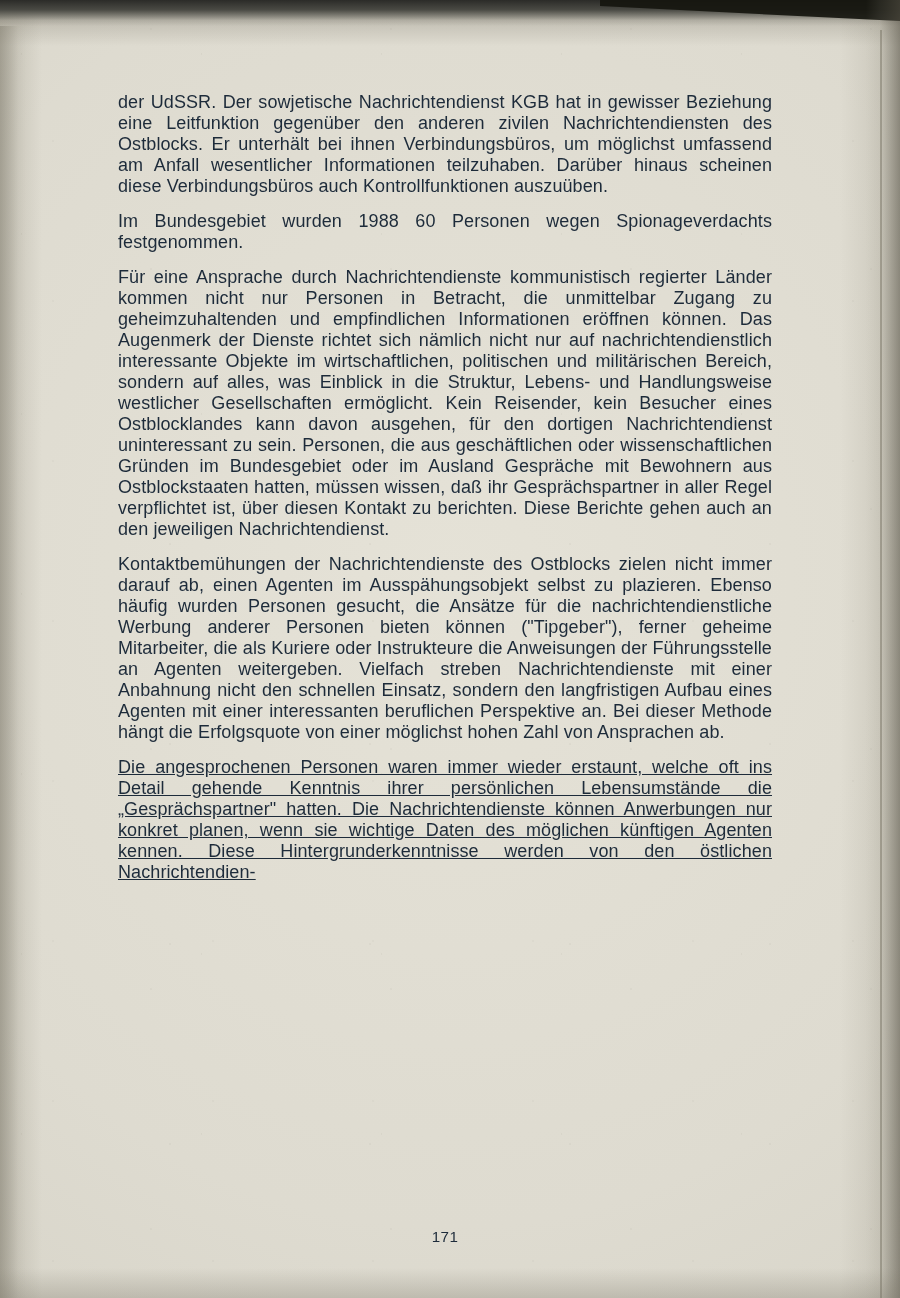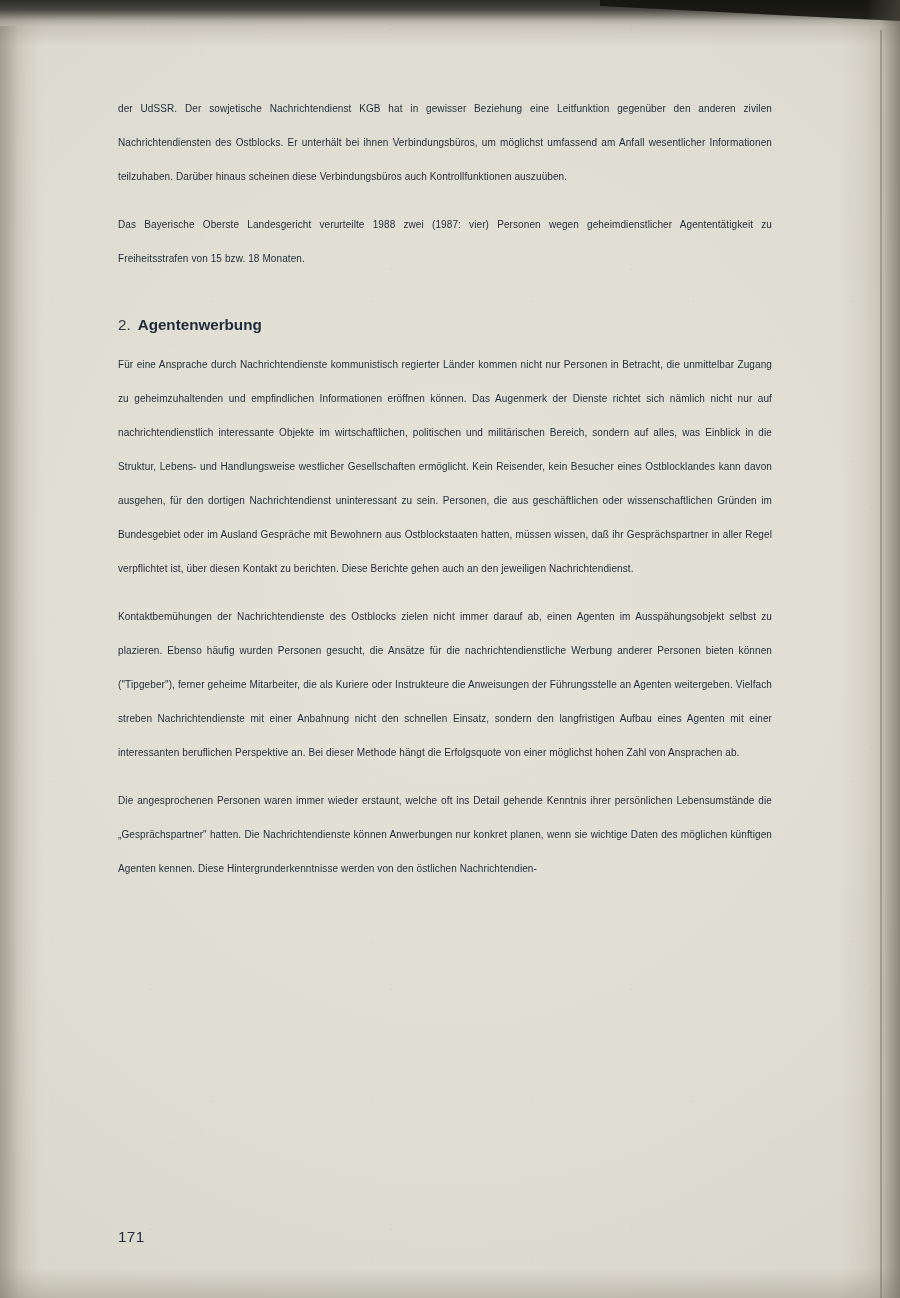--- a/index.html
+++ b/index.html
@@ -80,29 +80,30 @@
 
   #content {
     position: absolute;
     left: 118px;
     top: 92px;
     width: 654px;
   }
 
   p {
     margin: 0 0 14px 0;
-    font-size: 10px;
-    line-height: 34px;
+    font-size: 18px;
+    line-height: 21px;
     color: #1d2b3a;
     text-align: justify;
     text-justify: inter-word;
     letter-spacing: 0.1px;
   }
   p.last {
     margin-bottom: 0;
+    text-decoration: underline;
   }
 
   h2.section {
     margin: 38px 0 12px 0;
     font-size: 15.2px;
     line-height: 22px;
     color: #1d2b3a;
     font-weight: normal;
   }
   h2.section .num {
@@ -111,21 +112,21 @@
   h2.section .ttl {
     font-weight: bold;
     margin-left: 7px;
   }
 
   #folio {
     position: absolute;
     left: 118px;
     width: 654px;
     top: 1228px;
-    text-align: left;
+    text-align: center;
     font-size: 15.2px;
     color: #1d2b3a;
     letter-spacing: 0.4px;
   }
 
   
   #speckle {
     position: absolute;
     inset: 0;
     pointer-events: none;
@@ -144,25 +145,22 @@
 <div id="page">
   <div id="top-smudge"></div>
   <div id="top-smudge-wedge"></div>
   <div id="right-edge"></div>
   <div id="right-gutter-line"></div>
   <div id="left-edge"></div>
   <div id="bottom-edge"></div>
 
   <div id="content">
     <p>der UdSSR. Der sowjetische Nachrichtendienst KGB hat in gewisser Beziehung eine Leitfunktion gegenüber den anderen zivilen Nachrichtendiensten des Ostblocks. Er unterhält bei ihnen Verbindungsbüros, um möglichst umfassend am Anfall wesentlicher Informationen teilzuhaben. Darüber hinaus scheinen diese Verbindungsbüros auch Kontrollfunktionen auszuüben.</p>
-    <p>Das Bayerische Oberste Landesgericht verurteilte 1988 zwei (1987: vier) Personen wegen geheimdienstlicher Agententätigkeit zu Freiheitsstrafen von 15 bzw. 18 Monaten.</p>
+    <p>Im Bundesgebiet wurden 1988 60 Personen wegen Spionageverdachts festgenommen.</p>
 
-    <h2 class="section">
-      <span class="num">2.</span><span class="ttl">Agentenwerbung</span>
-    </h2>
 
     <p>Für eine Ansprache durch Nachrichtendienste kommunistisch regierter Länder kommen nicht nur Personen in Betracht, die unmittelbar Zugang zu geheimzuhaltenden und empfindlichen Informationen eröffnen können. Das Augenmerk der Dienste richtet sich nämlich nicht nur auf nachrichtendienstlich interessante Objekte im wirtschaftlichen, politischen und militärischen Bereich, sondern auf alles, was Einblick in die Struktur, Lebens- und Handlungsweise westlicher Gesellschaften ermöglicht. Kein Reisender, kein Besucher eines Ostblocklandes kann davon ausgehen, für den dortigen Nachrichtendienst uninteressant zu sein. Personen, die aus geschäftlichen oder wissenschaftlichen Gründen im Bundesgebiet oder im Ausland Gespräche mit Bewohnern aus Ostblockstaaten hatten, müssen wissen, daß ihr Gesprächspartner in aller Regel verpflichtet ist, über diesen Kontakt zu berichten. Diese Berichte gehen auch an den jeweiligen Nachrichtendienst.</p>
     <p>Kontaktbemühungen der Nachrichtendienste des Ostblocks zielen nicht immer darauf ab, einen Agenten im Ausspähungsobjekt selbst zu plazieren. Ebenso häufig wurden Personen gesucht, die Ansätze für die nachrichtendienstliche Werbung anderer Personen bieten können ("Tipgeber"), ferner geheime Mitarbeiter, die als Kuriere oder Instrukteure die Anweisungen der Führungsstelle an Agenten weitergeben. Vielfach streben Nachrichtendienste mit einer Anbahnung nicht den schnellen Einsatz, sondern den langfristigen Aufbau eines Agenten mit einer interessanten beruflichen Perspektive an. Bei dieser Methode hängt die Erfolgsquote von einer möglichst hohen Zahl von Ansprachen ab.</p>
     <p class="last">Die angesprochenen Personen waren immer wieder erstaunt, welche oft ins Detail gehende Kenntnis ihrer persönlichen Lebensumstände die „Gesprächspartner" hatten. Die Nachrichtendienste können Anwerbungen nur konkret planen, wenn sie wichtige Daten des möglichen künftigen Agenten kennen. Diese Hintergrunderkenntnisse werden von den östlichen Nachrichtendien-</p>
   </div>
 
   <div id="folio">171</div>
   <div id="speckle"></div>
 </div>
 

